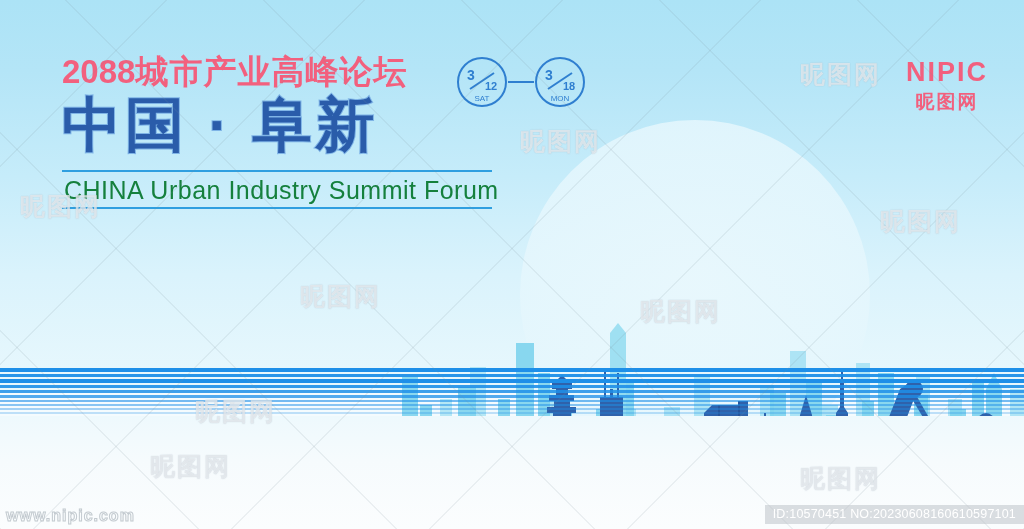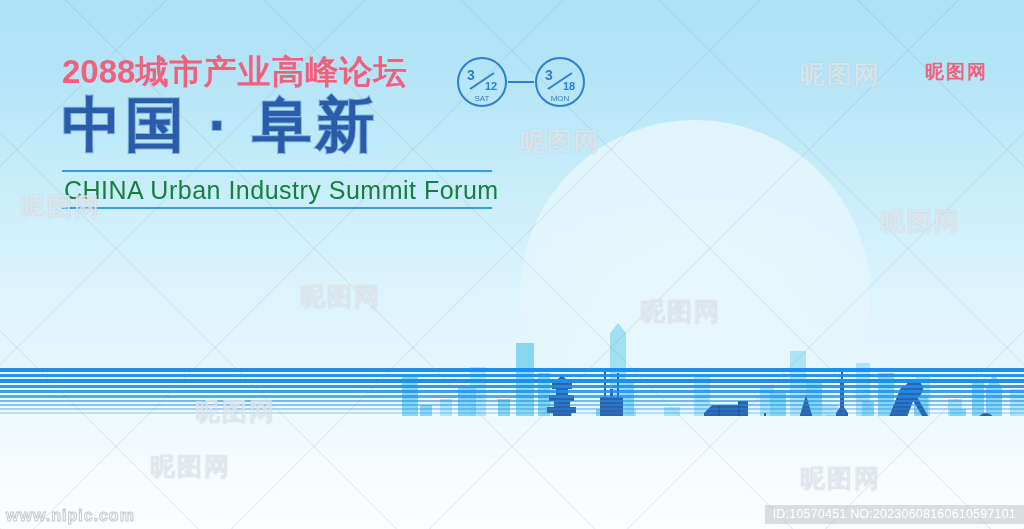--- a/index.html
+++ b/index.html
@@ -345,20 +345,21 @@
         <circle cx="104" cy="26" r="24" fill="none" stroke="#2f7fd0" stroke-width="2"></circle>
         <line x1="92" y1="33" x2="116" y2="17" stroke="#2f7fd0" stroke-width="2"></line>
         <text x="93" y="24" font-size="14" font-weight="bold" fill="#2f7fd0" font-family="'Liberation Sans',sans-serif" text-anchor="middle">3</text>
         <text x="113" y="34" font-size="11" font-weight="bold" fill="#2f7fd0" font-family="'Liberation Sans',sans-serif" text-anchor="middle">18</text>
         <text x="104" y="45" font-size="8" fill="#2f7fd0" font-family="'Liberation Sans',sans-serif" text-anchor="middle">MON</text>
       </g>
     </svg>
   </div>
 
   <div class="brand">
+    <div class="en">NIPIC</div>
     <div class="cn">昵图网</div>
   </div>
 
 
   <div class="wm">
     <div class="wm-grid"></div>
     <div class="wm-txt" style="left:800px;top:58px;">昵图网</div>
     <div class="wm-txt" style="left:300px;top:280px;">昵图网</div>
     <div class="wm-txt" style="left:640px;top:295px;">昵图网</div>
     <div class="wm-txt" style="left:880px;top:205px;">昵图网</div>

